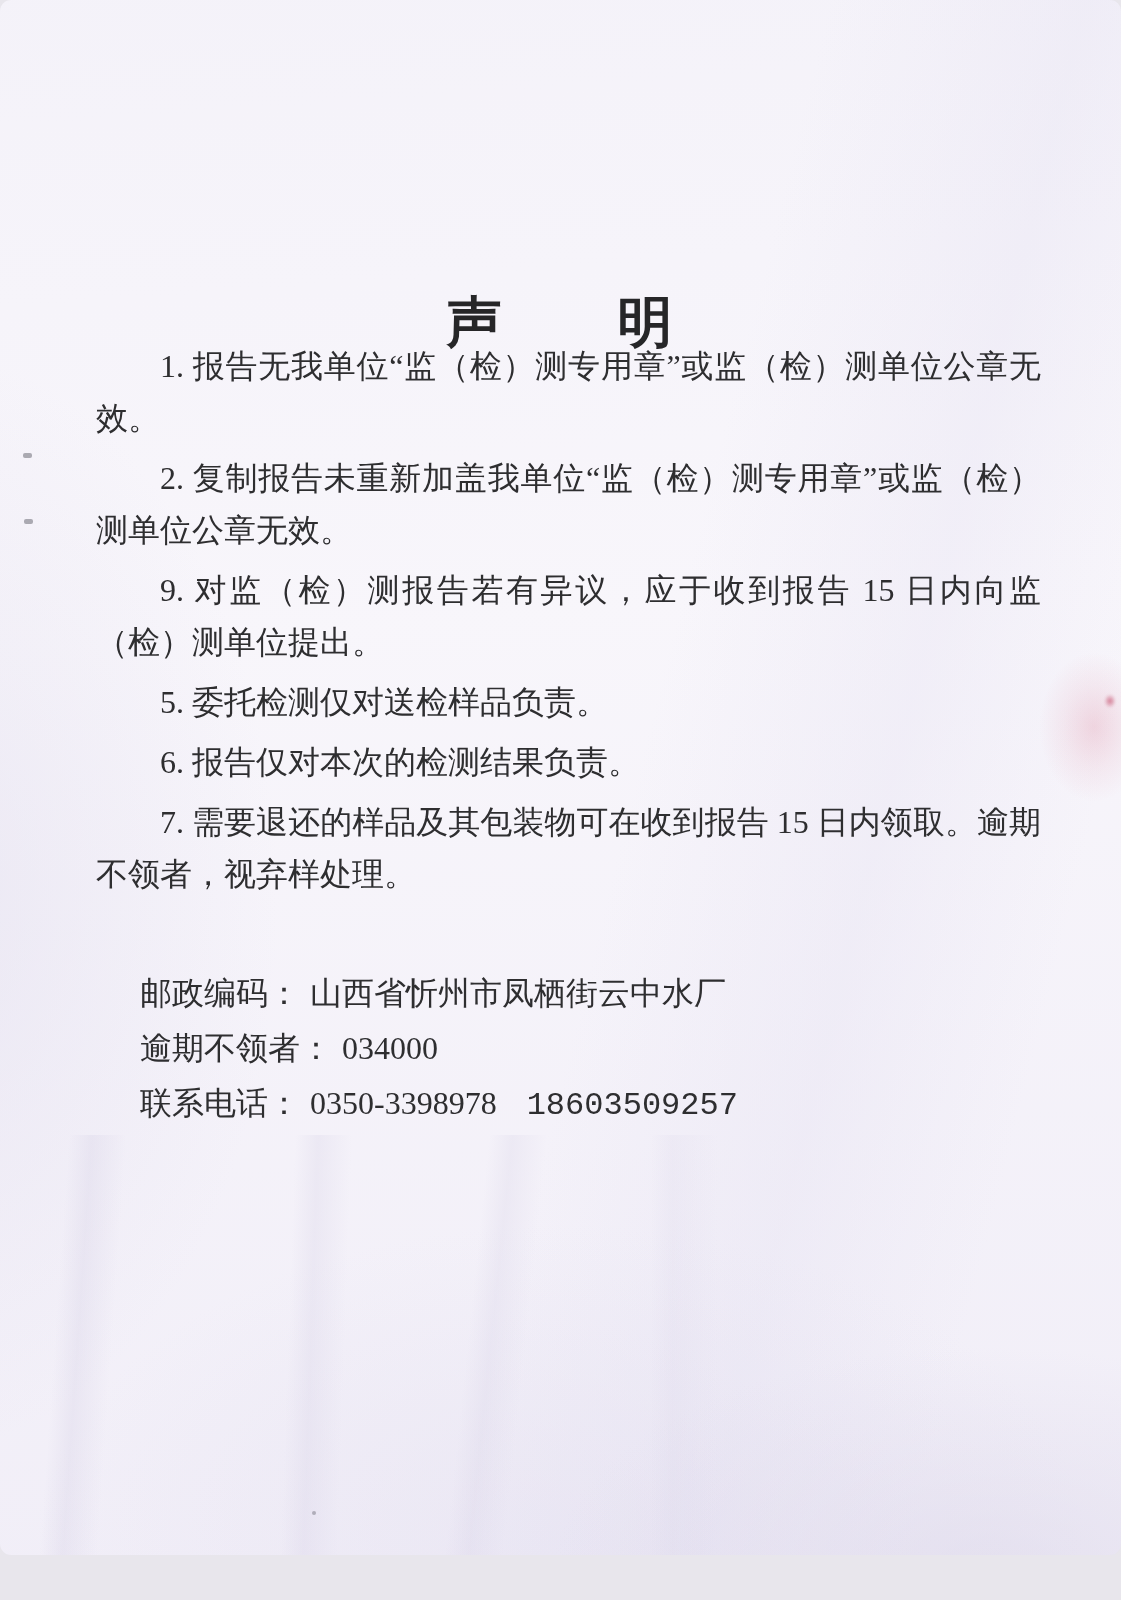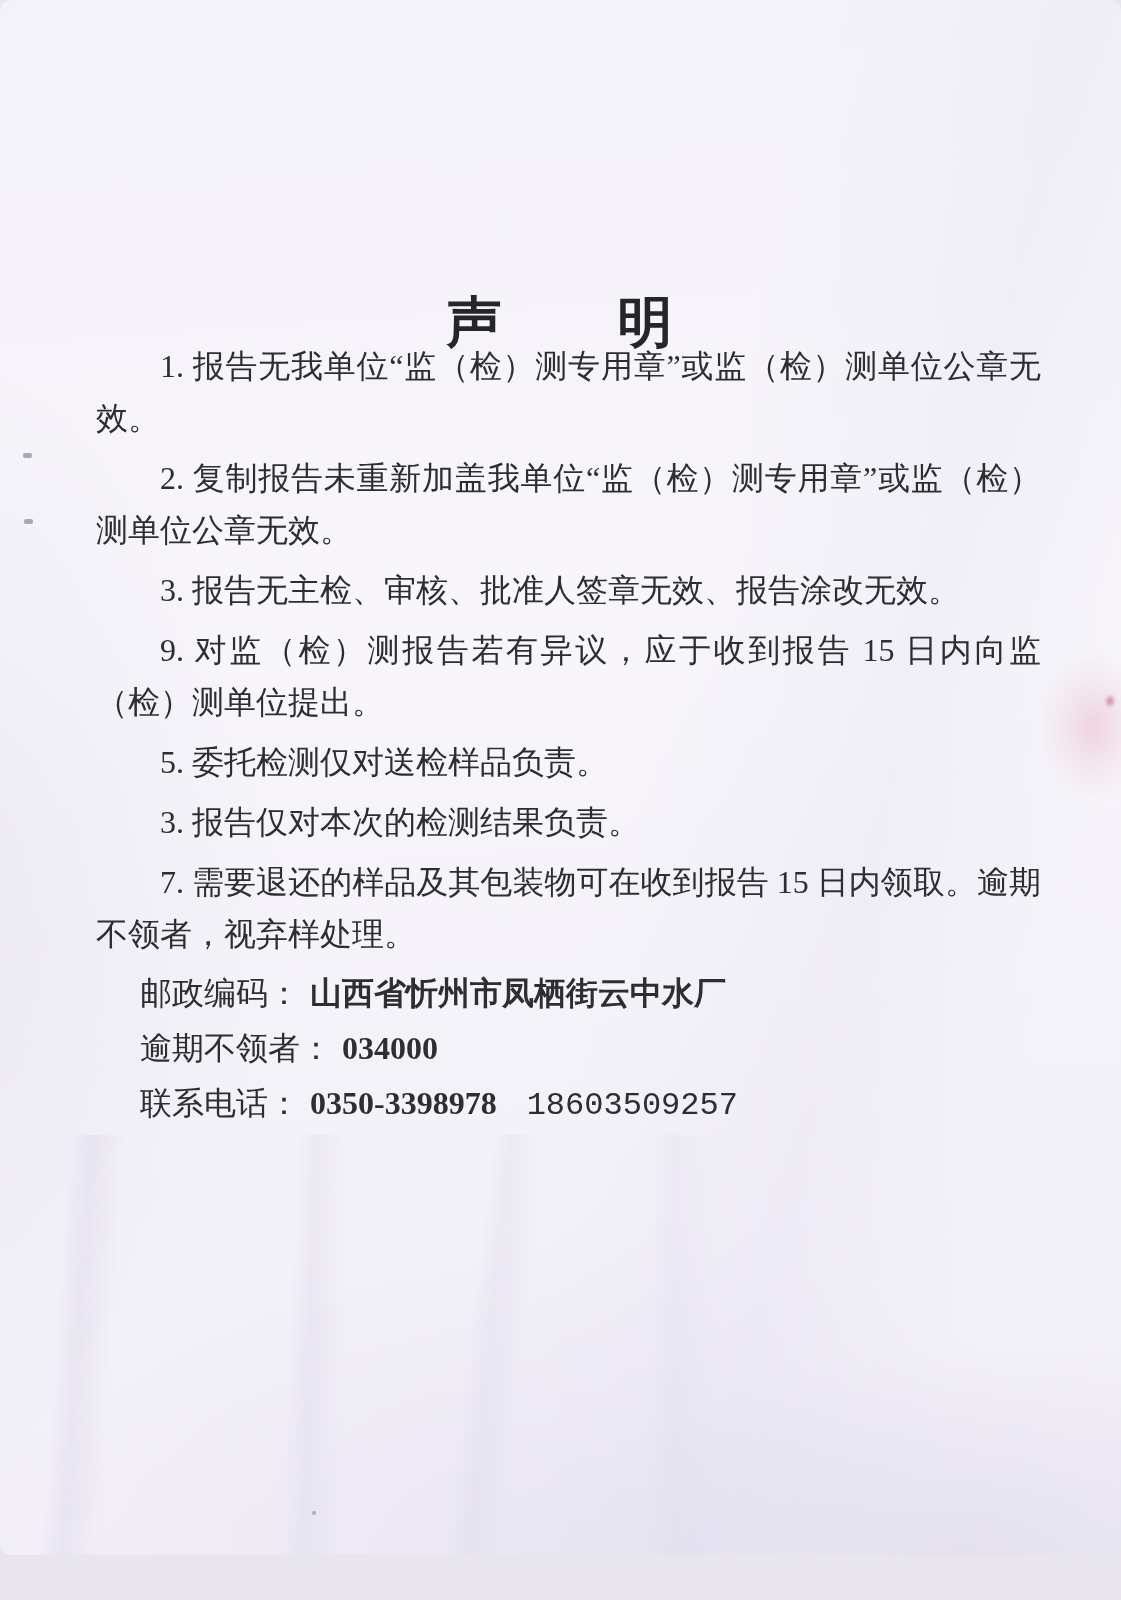--- a/index.html
+++ b/index.html
@@ -67,21 +67,21 @@
   .contact {
     position: absolute;
     top: 966px;
     left: 140px;
     width: 860px;
     font-size: 32px;
     line-height: 55px;
     color: #2e2e30;
   }
   .contact .row { white-space: nowrap; }
-  .contact .value { margin-left: 10px; font-weight: bold; }
+  .contact .value { margin-left: 10px; }
   .contact .value2 { margin-left: 30px; font-family: Liberation Mono, monospace; }
   
   .stain {
     position: absolute;
     top: 652px;
     right: -28px;
     width: 110px;
     height: 150px;
     border-radius: 50%;
     pointer-events: none;
@@ -124,24 +124,23 @@
 </head>
 <body>
 
 <div class="page">
 
   <h1 class="title">声　　明</h1>
 
   <div class="items">
     <p>1. 报告无我单位“监（检）测专用章”或监（检）测单位公章无效。</p>
     <p>2. 复制报告未重新加盖我单位“监（检）测专用章”或监（检）测单位公章无效。</p>
-    <p>3. 报告无主检、审核、批准人签章无效、报告涂改无效。</p>
     <p>9. 对监（检）测报告若有异议，应于收到报告 15 日内向监（检）测单位提出。</p>
     <p>5. 委托检测仅对送检样品负责。</p>
-    <p>3. 报告仅对本次的检测结果负责。</p>
+    <p>6. 报告仅对本次的检测结果负责。</p>
     <p>7. 需要退还的样品及其包装物可在收到报告 15 日内领取。逾期不领者，视弃样处理。</p>
   </div>
 
   <div class="contact">
     <div class="row">
       <span class="label">邮政编码：</span><span class="value">山西省忻州市凤栖街云中水厂</span>
     </div>
     <div class="row">
       <span class="label">逾期不领者：</span><span class="value">034000</span>
     </div>

